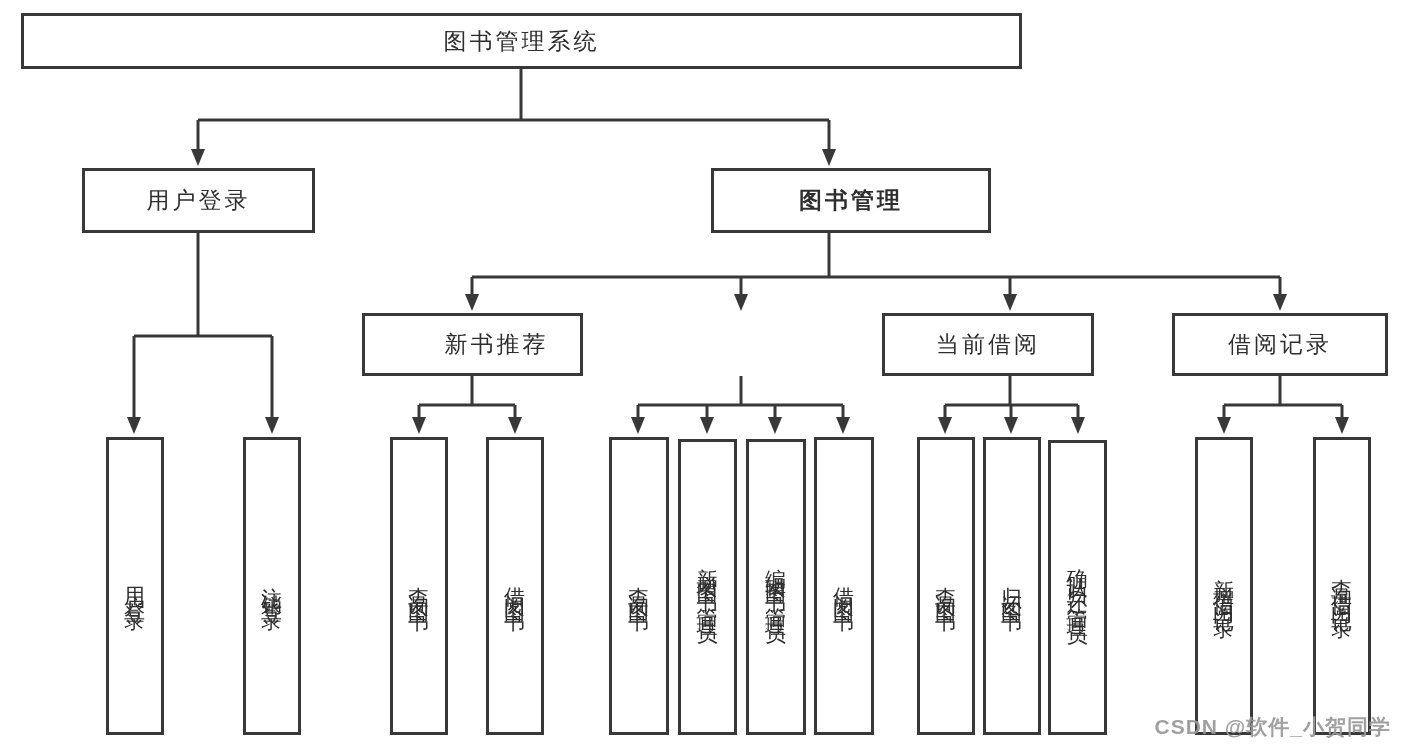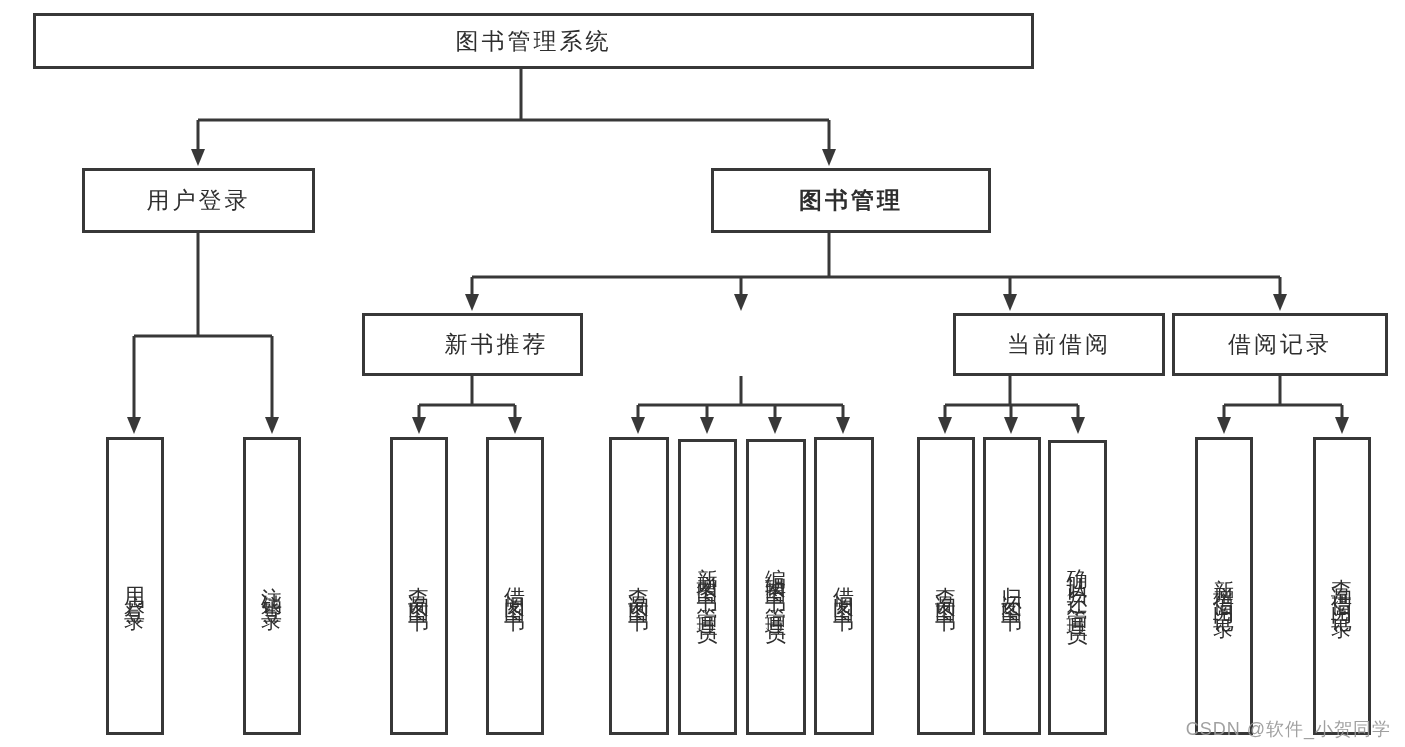--- a/index.html
+++ b/index.html
@@ -59,25 +59,26 @@
     writing-mode: vertical-rl;
     text-orientation: mixed;
     font-size: 21px;
     letter-spacing: 8px;
     line-height: 1;
   }
   .watermark {
     position: absolute;
     right: 14px;
     bottom: 6px;
-    font-size: 18px;
+    font-size: 21px;
     letter-spacing: 1px;
     color: var(--watermark);
     opacity: 0.92;
     z-index: 5;
+    font-weight: bold;
   }
 </style>
 </head>
 <body>
 
 <div class="canvas">
 
   <svg class="connectors" width="1405" height="747" viewBox="0 0 1405 747" xmlns="http://www.w3.org/2000/svg">
 
     <g>
@@ -121,27 +122,27 @@
       <polygon points="1071,417 1085,417 1078,434"></polygon>
     </g>
 
     <g>
       <path d="M1280 376 L1280 405 M1224 405 L1342 405 M1224 405 L1224 421 M1342 405 L1342 421"></path>
       <polygon points="1217,417 1231,417 1224,434"></polygon>
       <polygon points="1335,417 1349,417 1342,434"></polygon>
     </g>
   </svg>
 
-  <div class="node" style="left:33px; top:13px; width:1001px; height:56px;">图书管理系统</div>
+  <div class="node" style="left:21px; top:13px; width:1001px; height:56px;">图书管理系统</div>
 
   <div class="node" style="left:82px; top:168px; width:233px; height:65px;">用户登录</div>
   <div class="node" style="left:711px; top:168px; width:280px; height:65px;font-weight:bold;">图书管理</div>
 
   <div class="node" style="left:362px; top:313px; width:221px; height:63px;padding-left:48px;">新书推荐</div>
-  <div class="node" style="left:953px; top:313px; width:212px; height:63px;">当前借阅</div>
+  <div class="node" style="left:882px; top:313px; width:212px; height:63px;">当前借阅</div>
   <div class="node" style="left:1172px; top:313px; width:216px; height:63px;">借阅记录</div>
 
   <div class="vnode" style="left:106px; top:437px; width:58px; height:298px;">用户登录</div>
   <div class="vnode" style="left:243px; top:437px; width:58px; height:298px;">注销登录</div>
 
   <div class="vnode" style="left:390px; top:437px; width:58px; height:298px;">查询图书</div>
   <div class="vnode" style="left:486px; top:437px; width:58px; height:298px;">借阅图书</div>
 
   <div class="vnode" style="left:609px; top:437px; width:60px; height:298px;">查询图书</div>
   <div class="vnode" style="left:678px; top:439px; width:59px; height:296px;">新增图书（管理员）</div>

